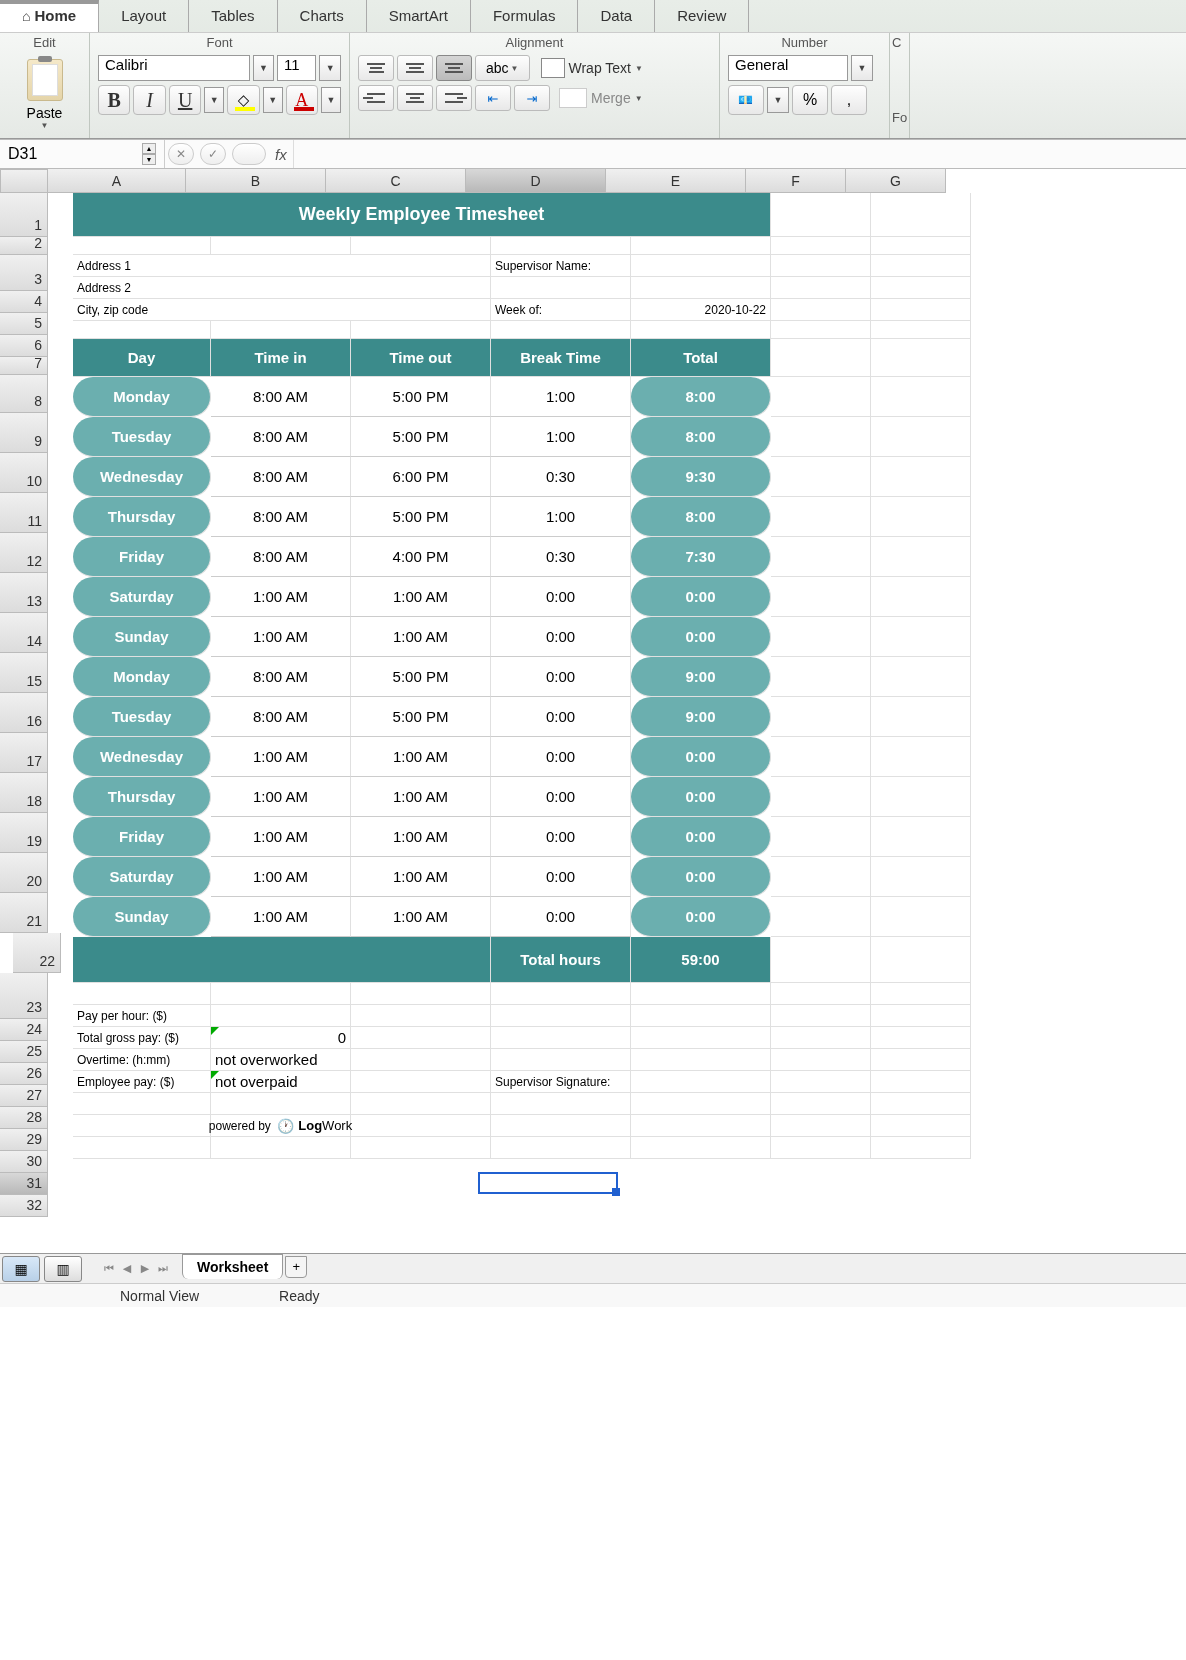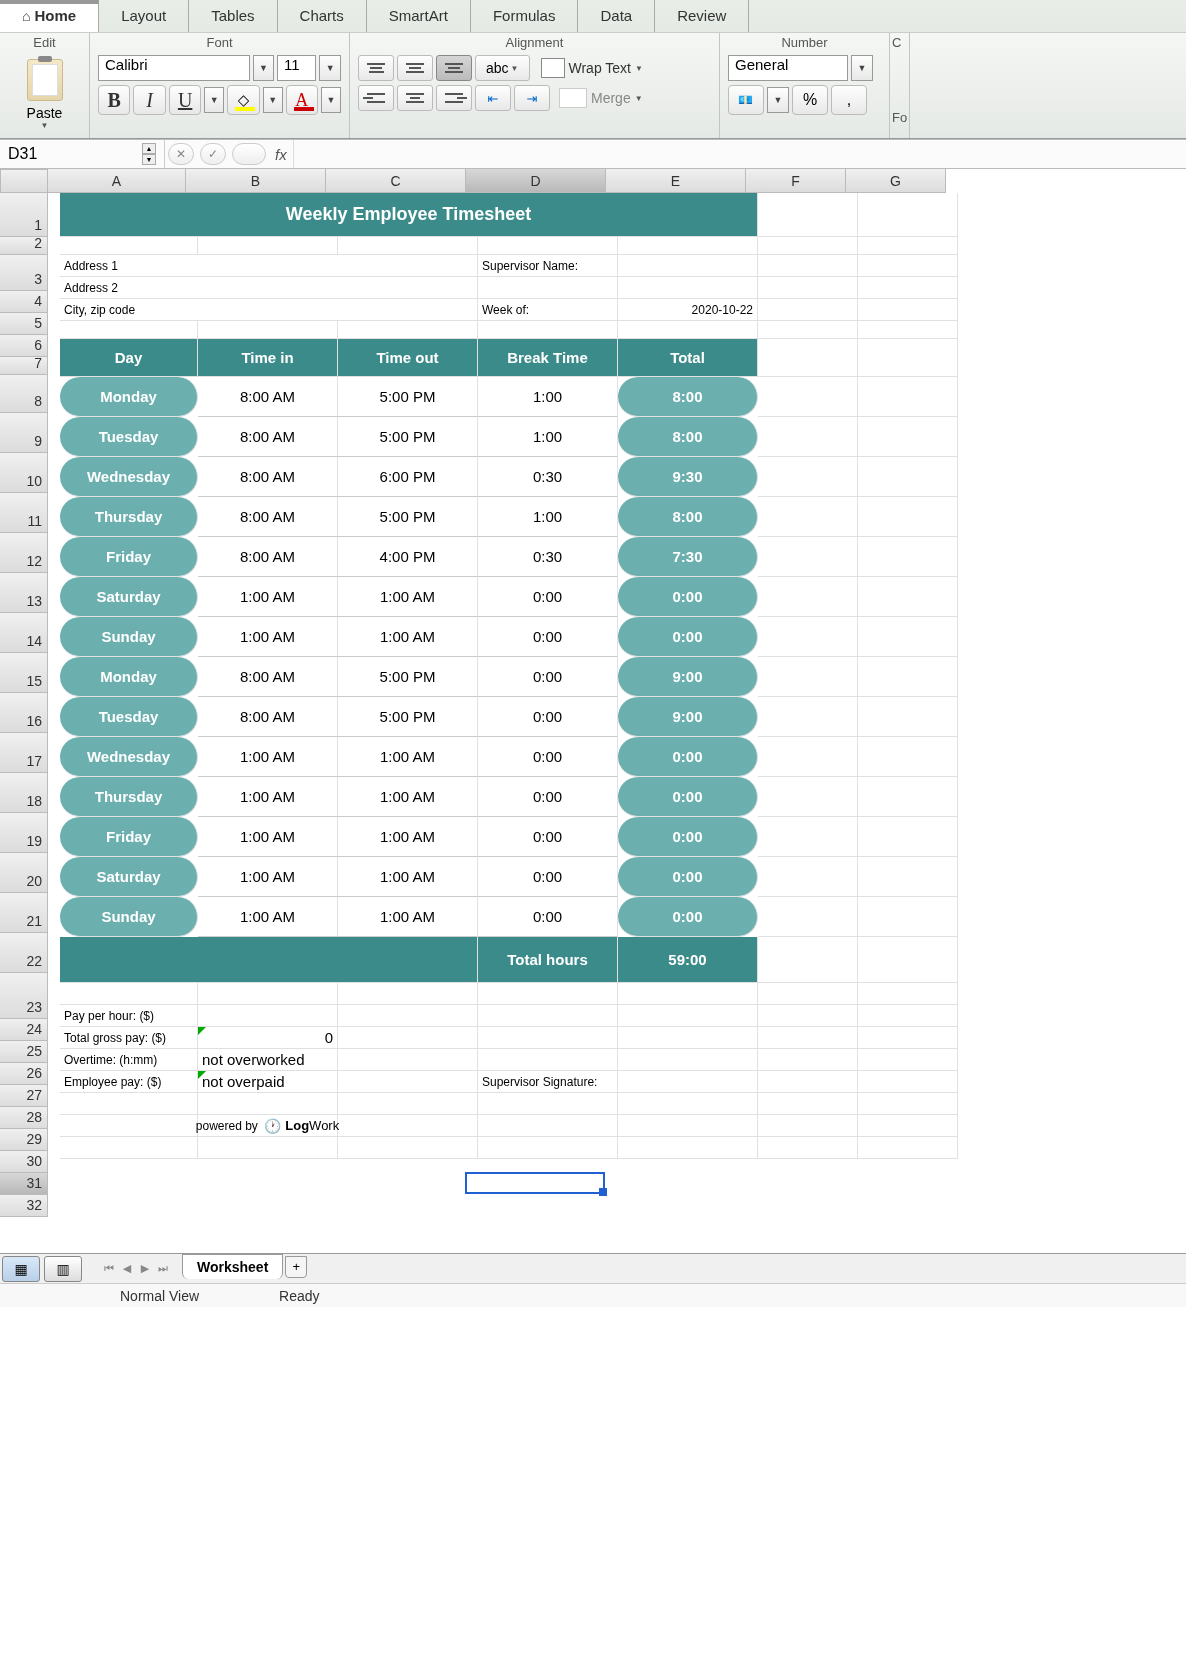--- a/index.html
+++ b/index.html
@@ -261,21 +261,21 @@
         <div class="row-head" style="height: 40px;">12</div>
         <div class="row-head" style="height: 40px;">13</div>
         <div class="row-head" style="height: 40px;">14</div>
         <div class="row-head" style="height: 40px;">15</div>
         <div class="row-head" style="height: 40px;">16</div>
         <div class="row-head" style="height: 40px;">17</div>
         <div class="row-head" style="height: 40px;">18</div>
         <div class="row-head" style="height: 40px;">19</div>
         <div class="row-head" style="height: 40px;">20</div>
         <div class="row-head" style="height: 40px;">21</div>
-        <div class="row-head" style="height: 40px;">22</div>
+        <div class="row-head" style="height: 40px; margin-left: 13px;">22</div>
         <div class="row-head" style="height: 46px;">23</div>
         <div class="row-head" style="height: 22px;">24</div>
         <div class="row-head" style="height: 22px;">25</div>
         <div class="row-head" style="height: 22px;">26</div>
         <div class="row-head" style="height: 22px;">27</div>
         <div class="row-head" style="height: 22px;">28</div>
         <div class="row-head" style="height: 22px;">29</div>
         <div class="row-head" style="height: 22px;">30</div>
         <div class="row-head sel" style="height: 22px;">31</div>
         <div class="row-head" style="height: 22px;">32</div>

